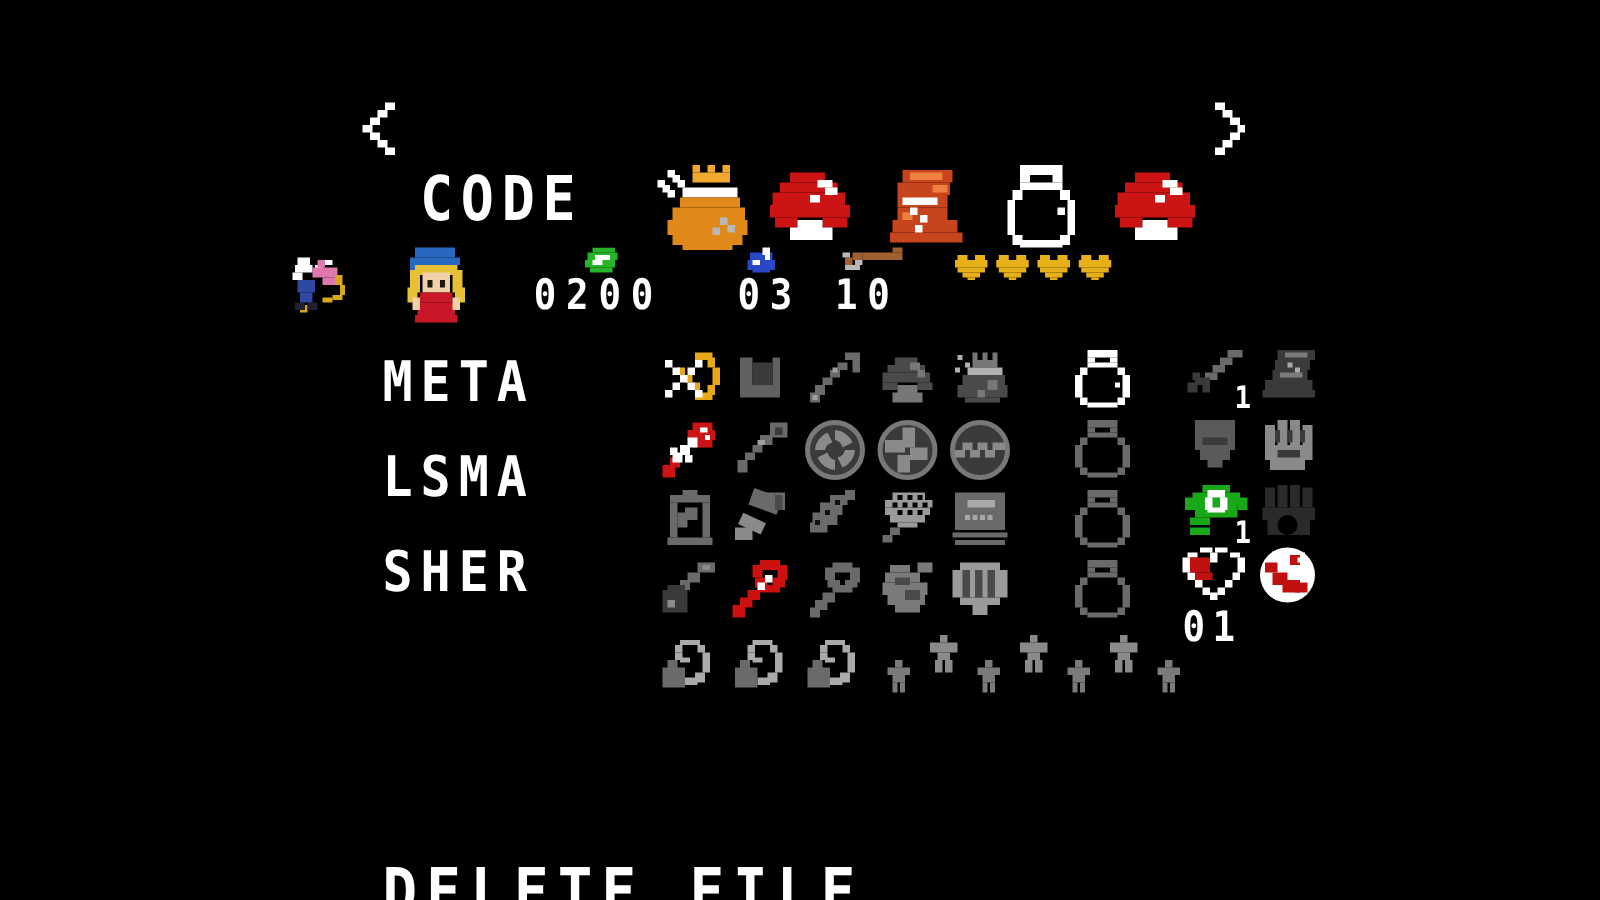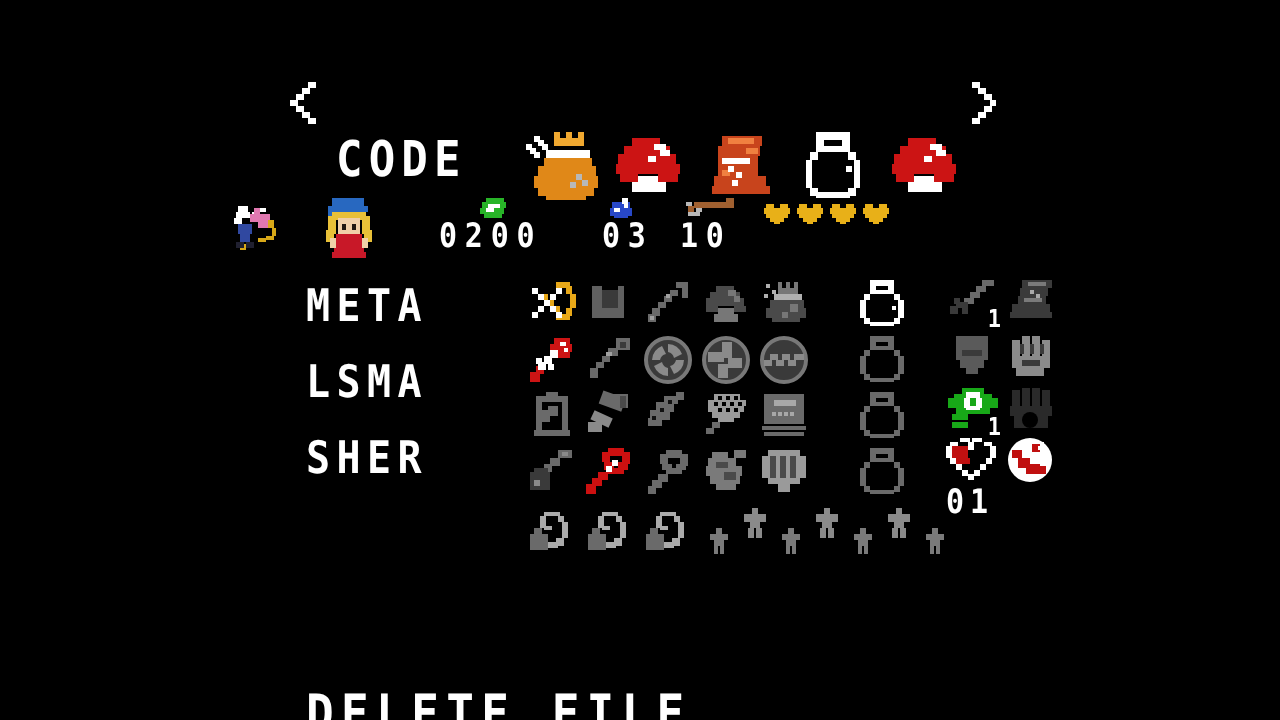--- a/index.html
+++ b/index.html
@@ -33,21 +33,21 @@
   .code-label{
     position:absolute;left:336px;top:76px;font-size:44px;line-height:44px;
   }
   .hdr-icons{position:absolute;left:510px;top:60px;width:440px;height:86px;}
   .hdr-slot{position:absolute;top:0;width:92px;height:86px;}
   .hdr-slot svg{display:block;}
 
   
   .sprites{position:absolute;left:228px;top:196px;}
   .sprite{position:absolute;top:0;}
-  .counters{position:absolute;left:440px;top:196px;width:470px;height:66px;}
+  .counters{position:absolute;left:428px;top:196px;width:470px;height:66px;}
   .counter{position:absolute;top:0;}
   .counter .cnt-icon{position:absolute;left:0;top:0;}
   .counter .cnt-num{
     position:absolute;left:-1px;top:26px;font-size:30px;line-height:30px;
     letter-spacing:.26em;
   }
   .hearts{position:absolute;left:762px;top:200px;display:flex;gap:3px;}
 
   
   .names{position:absolute;left:306px;top:286px;}

